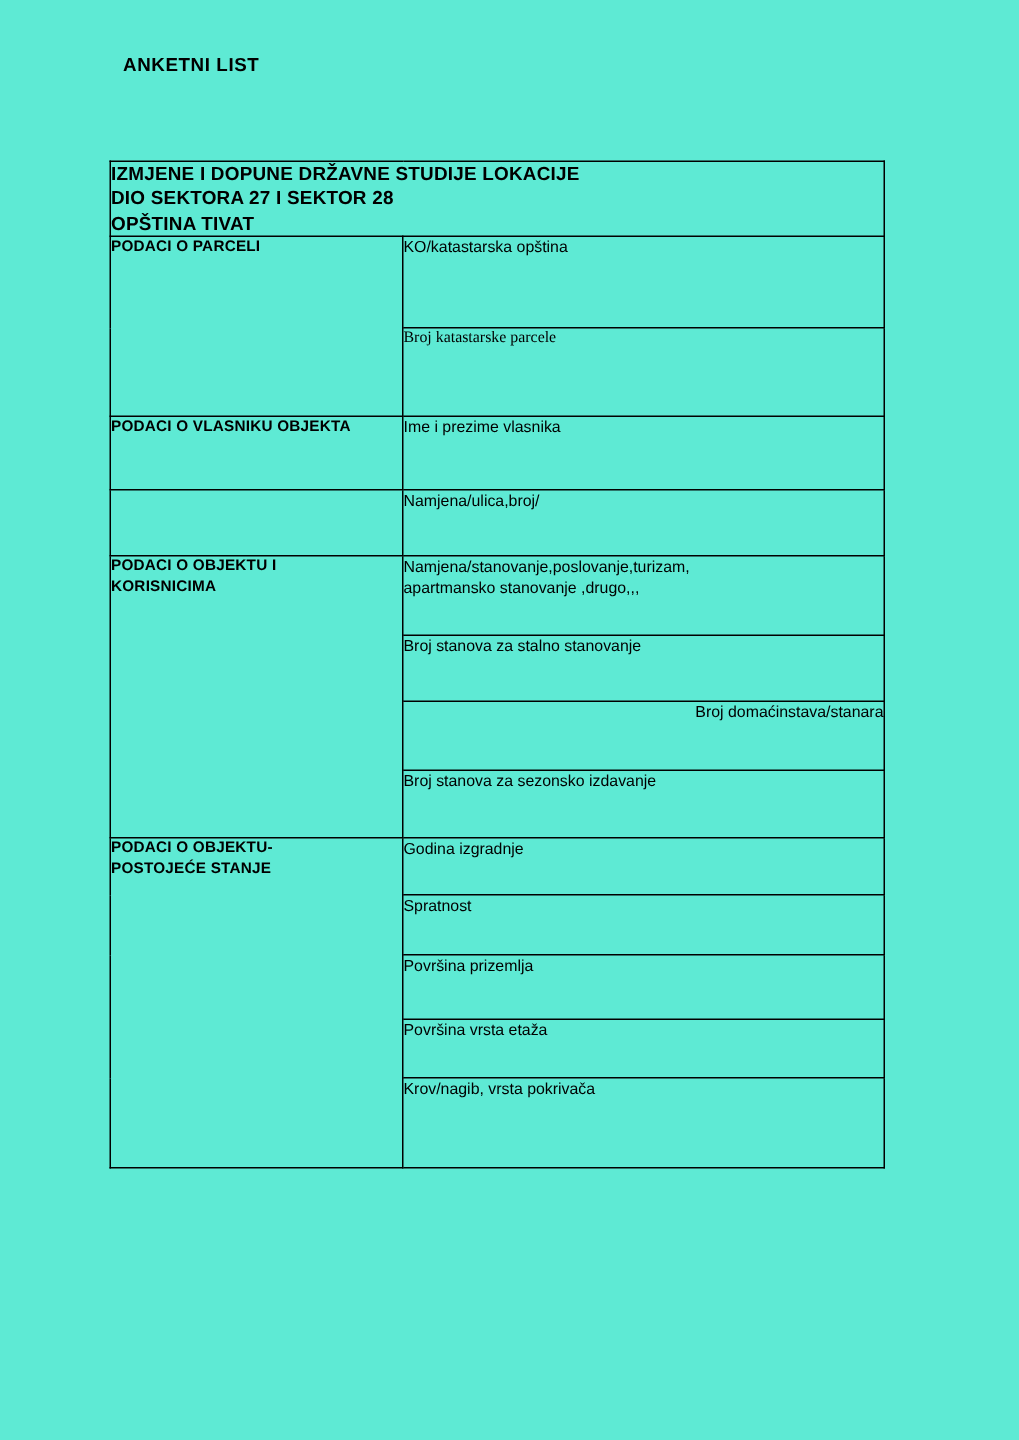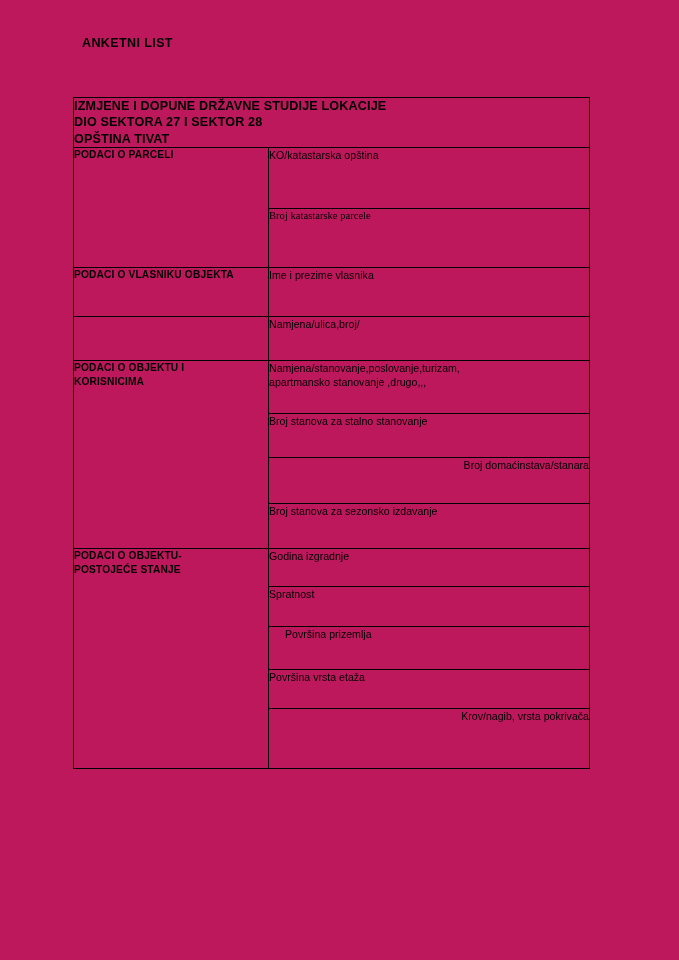--- a/index.html
+++ b/index.html
@@ -15,39 +15,39 @@
     color: #000000;
     overflow: hidden;
   }
 
   #page {
     position: absolute;
     left: 0;
     top: 0;
     width: 679px;
     height: 960px;
-    background: #be185d;
+    background: #5eead4;
   }
 
   
   #doc-title {
     position: absolute;
     left: 82px;
     top: 36px;
     font-size: 12.5px;
     font-weight: bold;
     letter-spacing: 0.4px;
     white-space: nowrap;
   }
 
   
   #form-table {
     position: absolute;
     left: 73px;
-    top: 97px;
+    top: 107px;
     width: 516px;
     border-collapse: collapse;
     table-layout: fixed;
   }
   #form-table td {
     border: 1px solid #000000;
     vertical-align: top;
     padding: 0;
   }
 
@@ -170,31 +170,31 @@
         <td class="field-caption" style="height:37px;">
           <div class="line">Godina izgradnje</div>
         </td>
       </tr>
       <tr>
         <td class="field-caption" style="height:39px;">
           <div class="line">Spratnost</div>
         </td>
       </tr>
       <tr>
-        <td class="field-caption" style="height:42px;padding-left:16px;">
+        <td class="field-caption" style="height:42px;">
           <div class="line">Površina prizemlja</div>
         </td>
       </tr>
       <tr>
         <td class="field-caption" style="height:38px;">
           <div class="line">Površina vrsta etaža</div>
         </td>
       </tr>
       <tr>
-        <td class="field-caption" style="height:59px;text-align:right;">
+        <td class="field-caption" style="height:59px;">
           <div class="line">Krov/nagib, vrsta pokrivača</div>
         </td>
       </tr>
 
     </tbody>
   </table>
 
 </div>
 
 </body></html>

